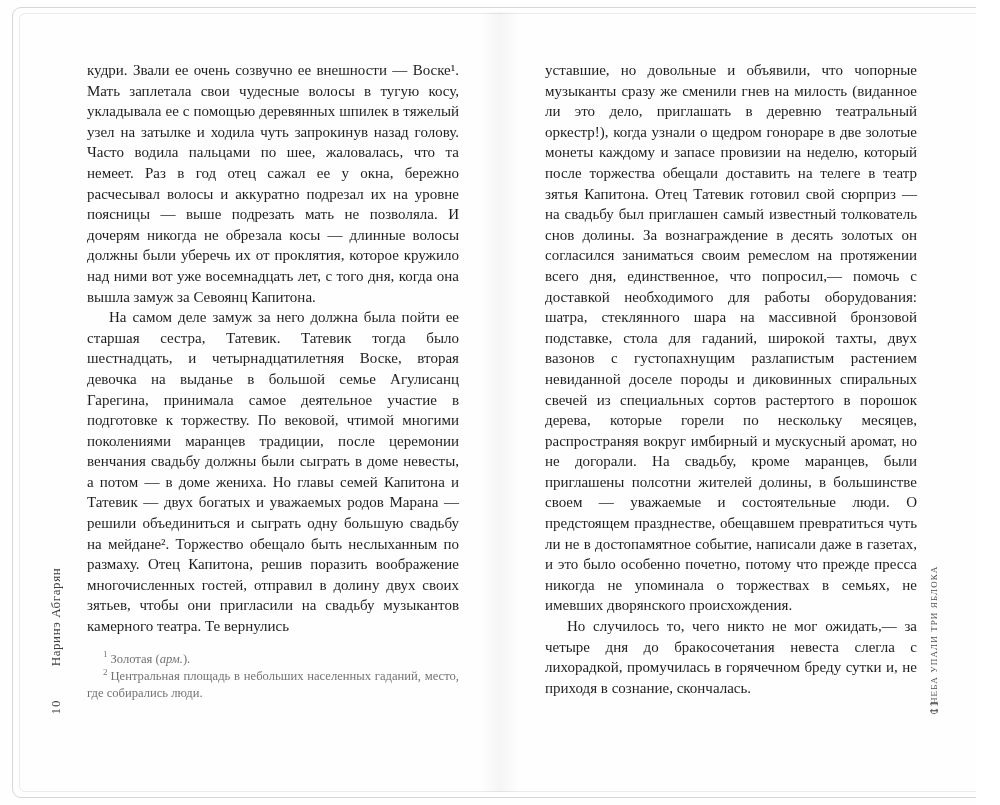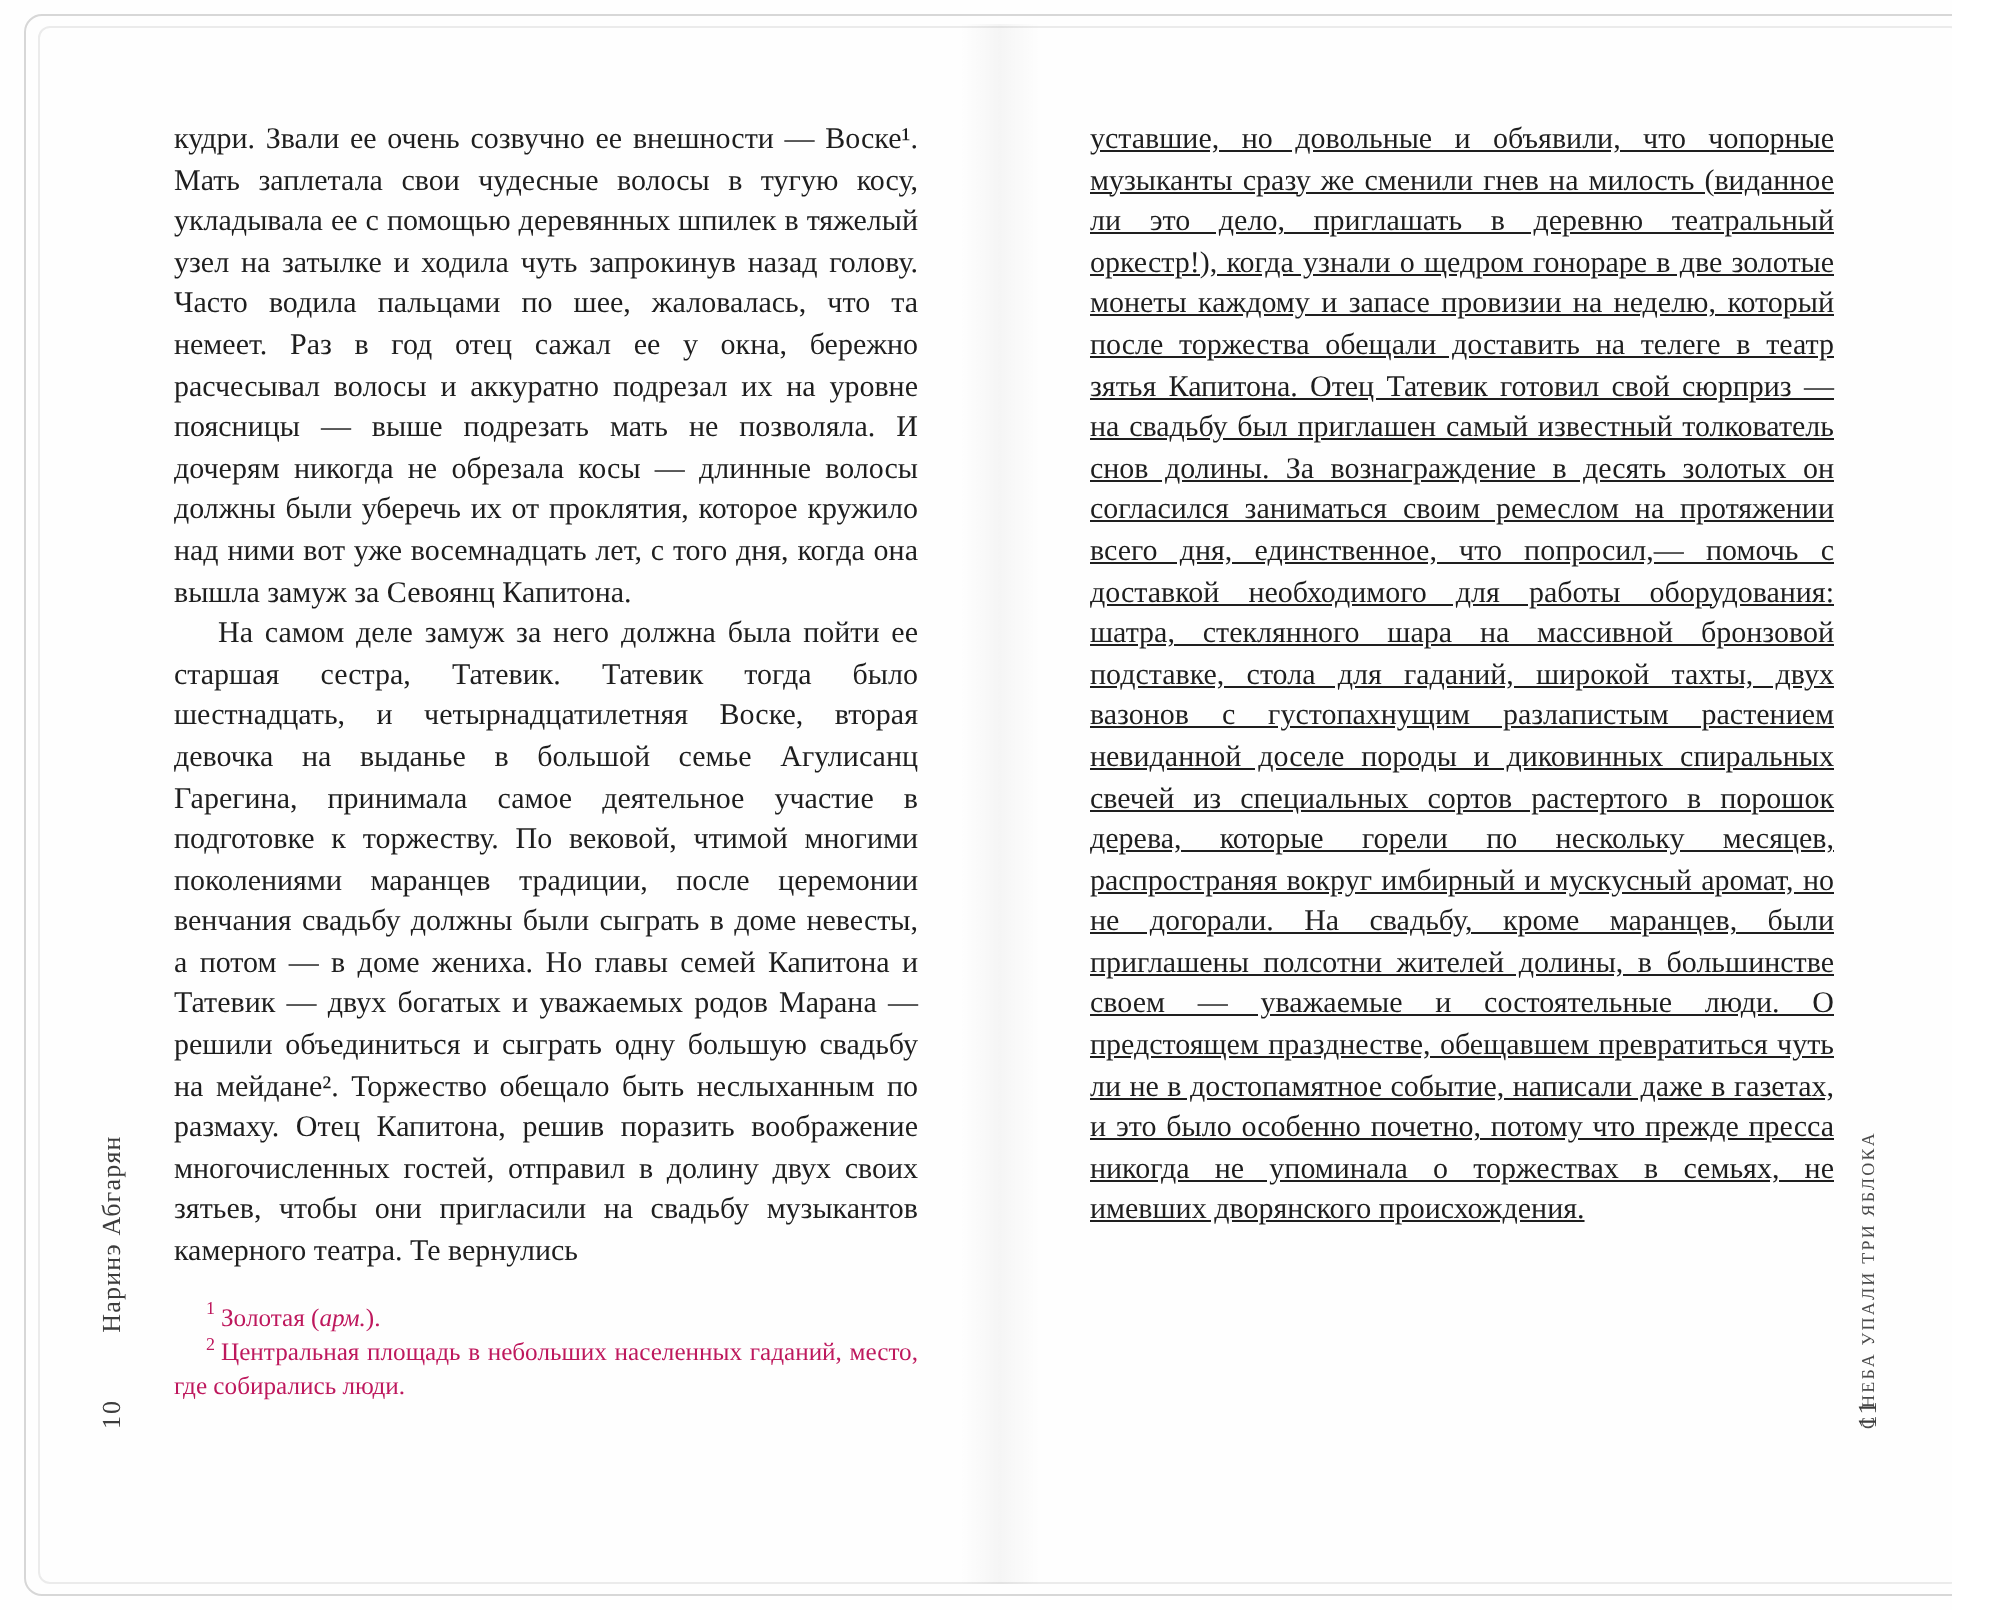--- a/index.html
+++ b/index.html
@@ -43,30 +43,30 @@
   .text-col {
     position: absolute;
     top: 60px;
     width: 372px;
     color: #1e1e1e;
     font-size: 15px;
     line-height: 20.6px;
     text-align: justify;
   }
   .text-col-left  { left: 87px; }
-  .text-col-right { left: 545px; text-decoration: underline; }
+  .text-col-right { left: 545px; }
 
   .para { margin: 0; }
   .para.indent { text-indent: 22px; }
 
   .footnotes {
     margin-top: 14px;
     font-size: 12.6px;
     line-height: 17.4px;
-    color: #be185d;
+    color: #737373;
   }
   .footnote {
     margin: 0;
     text-indent: 16px;
     text-align: justify;
   }
   .footnote sup {
     font-size: 9px;
     line-height: 0;
     margin-right: 3px;
@@ -116,20 +116,21 @@
     <p class="para indent">На самом деле замуж за него должна была пойти ее старшая сестра, Татевик. Татевик тогда было шестнадцать, и четырнадцатилетняя Воске, вторая девочка на выданье в большой семье Агулисанц Гарегина, принимала самое деятельное участие в подготовке к торжеству. По вековой, чтимой многими поколениями маранцев традиции, после церемонии венчания свадьбу должны были сыграть в доме невесты, а потом — в доме жениха. Но главы семей Капитона и Татевик — двух богатых и уважаемых родов Марана — решили объединиться и сыграть одну большую свадьбу на мейдане². Торжество обещало быть неслыханным по размаху. Отец Капитона, решив поразить воображение многочисленных гостей, отправил в долину двух своих зятьев, чтобы они пригласили на свадьбу музыкантов камерного театра. Те вернулись</p>
 
     <div class="footnotes">
       <p class="footnote"><sup>1</sup><span>Золотая (</span><em>арм.</em><span>).</span></p>
       <p class="footnote"><sup>2</sup><span>Центральная площадь в небольших населенных гаданий, место, где собирались люди.</span><em></em><span></span></p>
     </div>
   </div>
 
   <div class="text-col text-col-right">
     <p class="para">уставшие, но довольные и объявили, что чопорные музыканты сразу же сменили гнев на милость (виданное ли это дело, приглашать в деревню театральный оркестр!), когда узнали о щедром гонораре в две золотые монеты каждому и запасе провизии на неделю, который после торжества обещали доставить на телеге в театр зятья Капитона. Отец Татевик готовил свой сюрприз — на свадьбу был приглашен самый известный толкователь снов долины. За вознаграждение в десять золотых он согласился заниматься своим ремеслом на протяжении всего дня, единственное, что попросил,— помочь с доставкой необходимого для работы оборудования: шатра, стеклянного шара на массивной бронзовой подставке, стола для гаданий, широкой тахты, двух вазонов с густопахнущим разлапистым растением невиданной доселе породы и диковинных спиральных свечей из специальных сортов растертого в порошок дерева, которые горели по нескольку месяцев, распространяя вокруг имбирный и мускусный аромат, но не догорали. На свадьбу, кроме маранцев, были приглашены полсотни жителей долины, в большинстве своем — уважаемые и состоятельные люди. О предстоящем празднестве, обещавшем превратиться чуть ли не в достопамятное событие, написали даже в газетах, и это было особенно почетно, потому что прежде пресса никогда не упоминала о торжествах в семьях, не имевших дворянского происхождения.</p>
+    <p class="para indent">Но случилось то, чего никто не мог ожидать,— за четыре дня до бракосочетания невеста слегла с лихорадкой, промучилась в горячечном бреду сутки и, не приходя в сознание, скончалась.</p>
   </div>
 
   <div class="v-text author-vertical">Наринэ Абгарян</div>
 
   <div class="v-text pagenum-left">10</div>
 
   <div class="v-text title-vertical">С НЕБА УПАЛИ ТРИ ЯБЛОКА</div>
 
   <div class="v-text pagenum-right">11</div>
 

